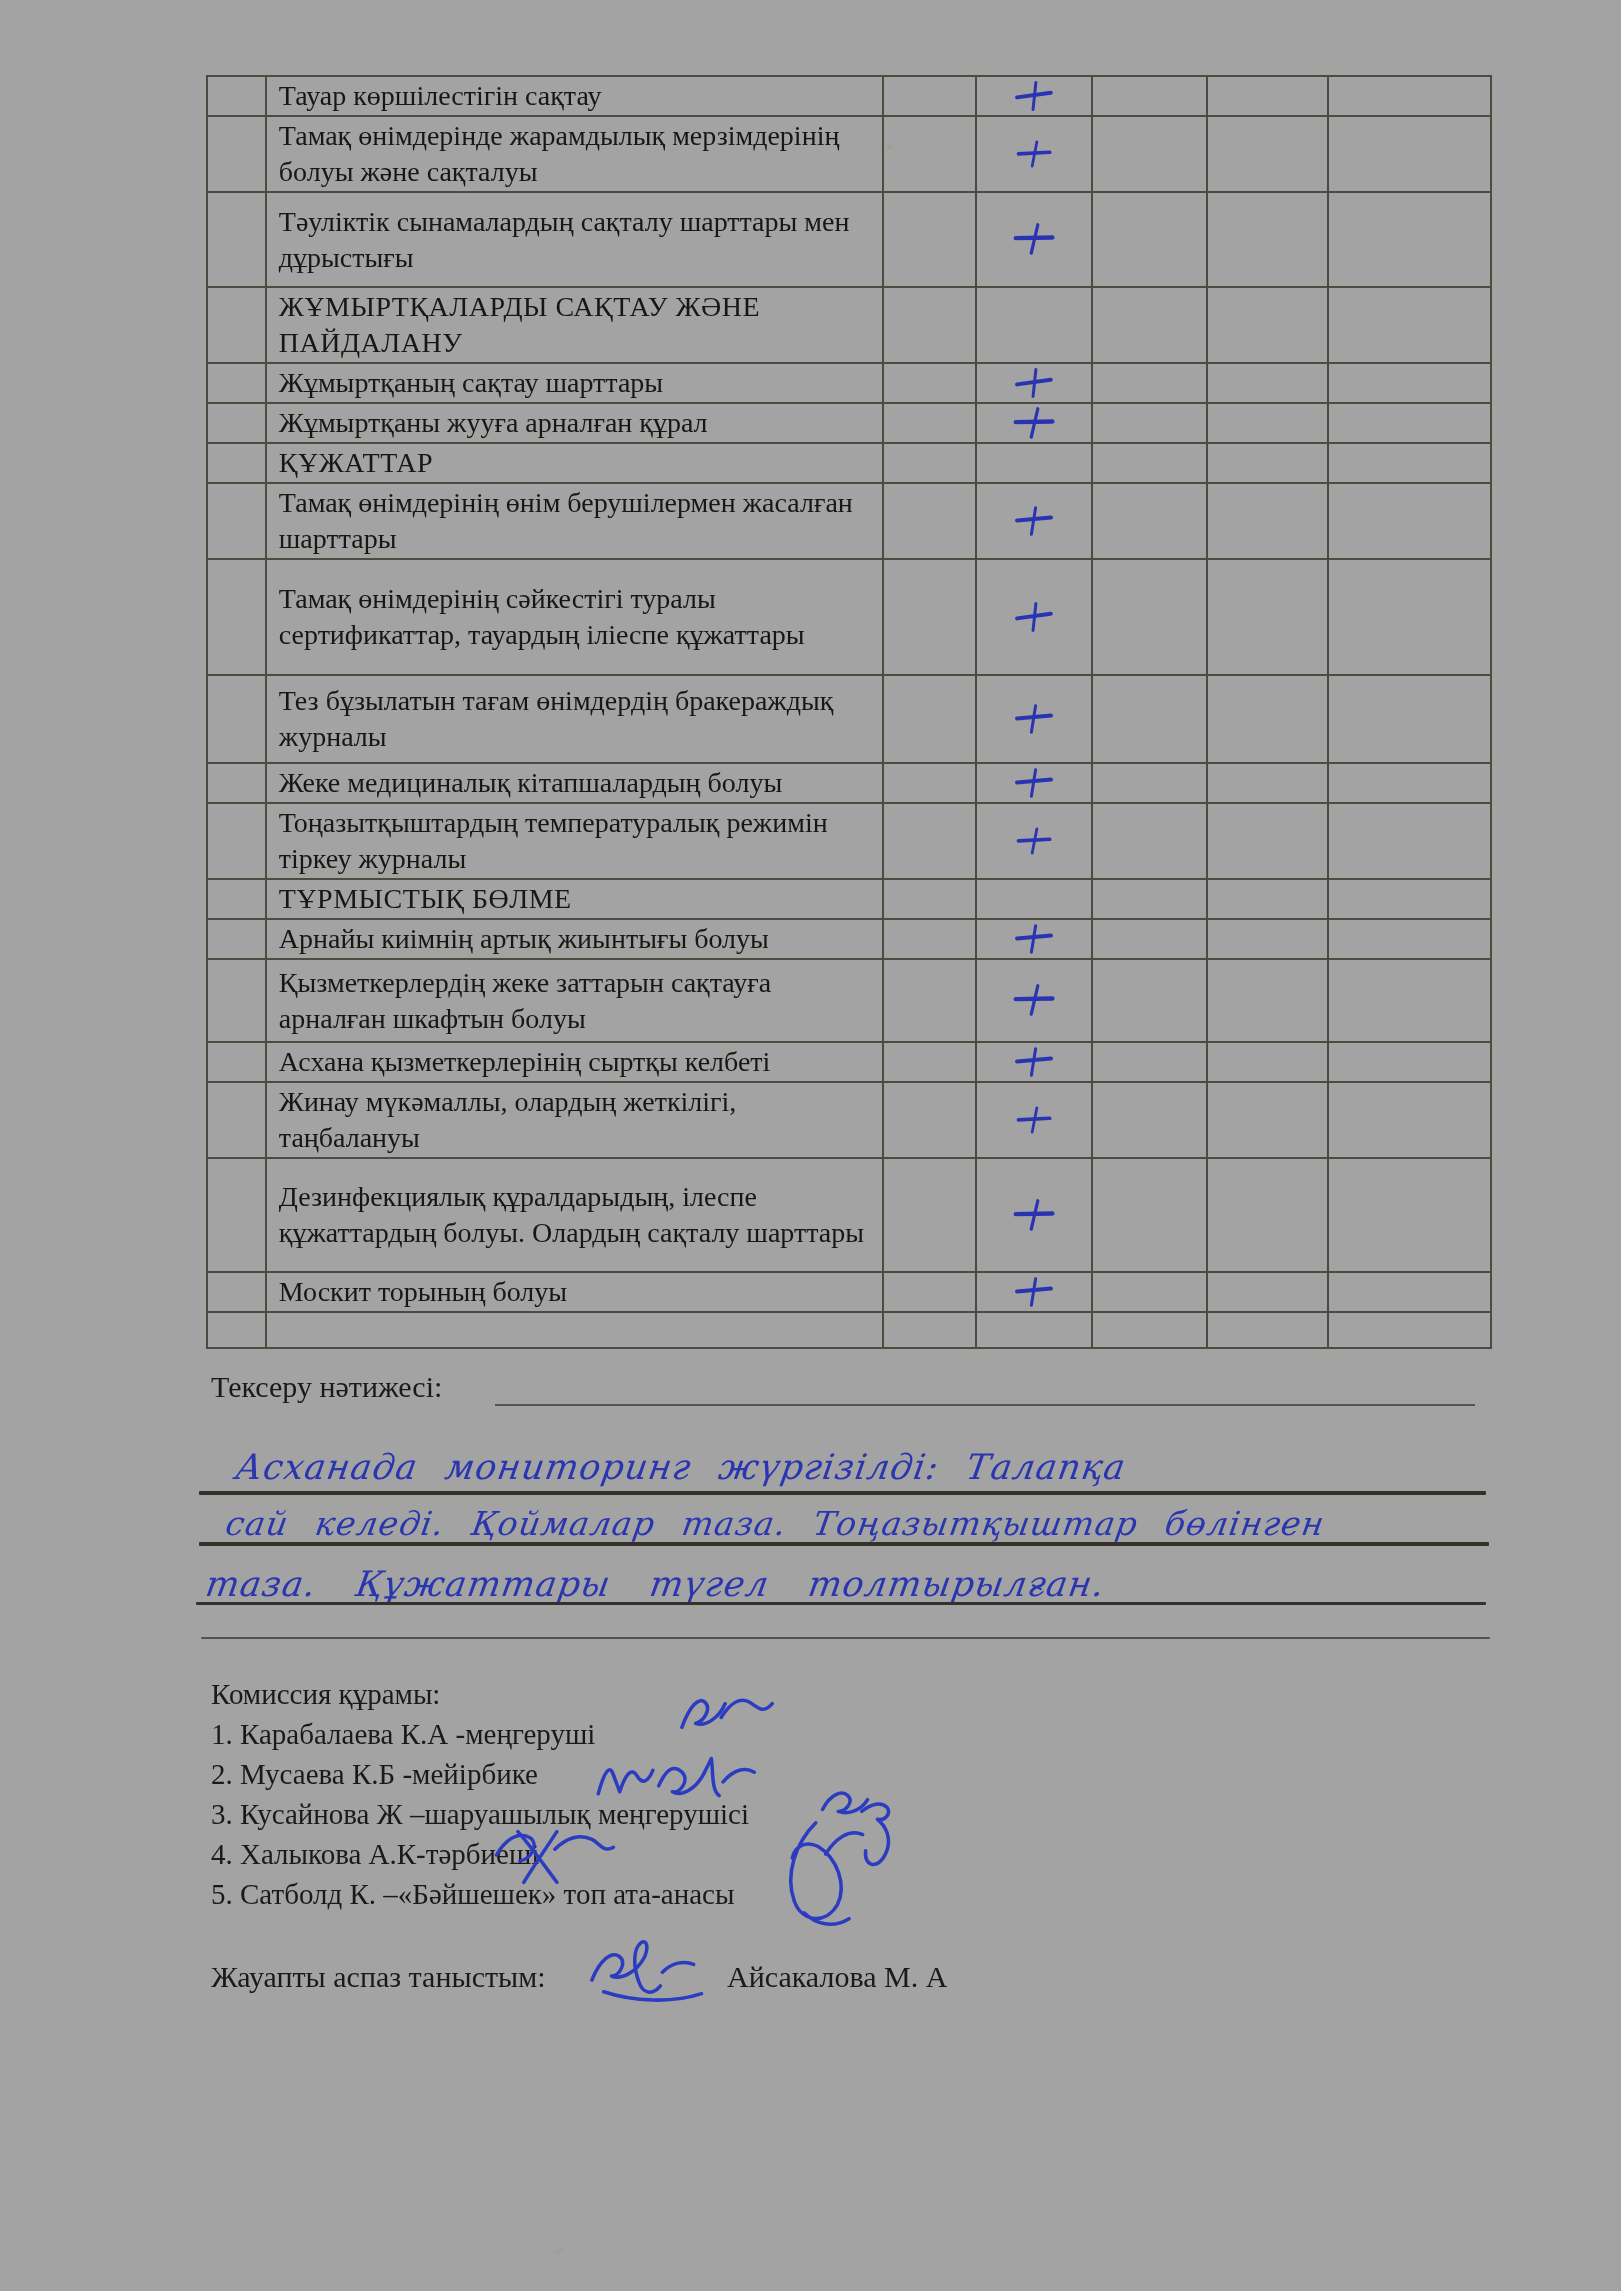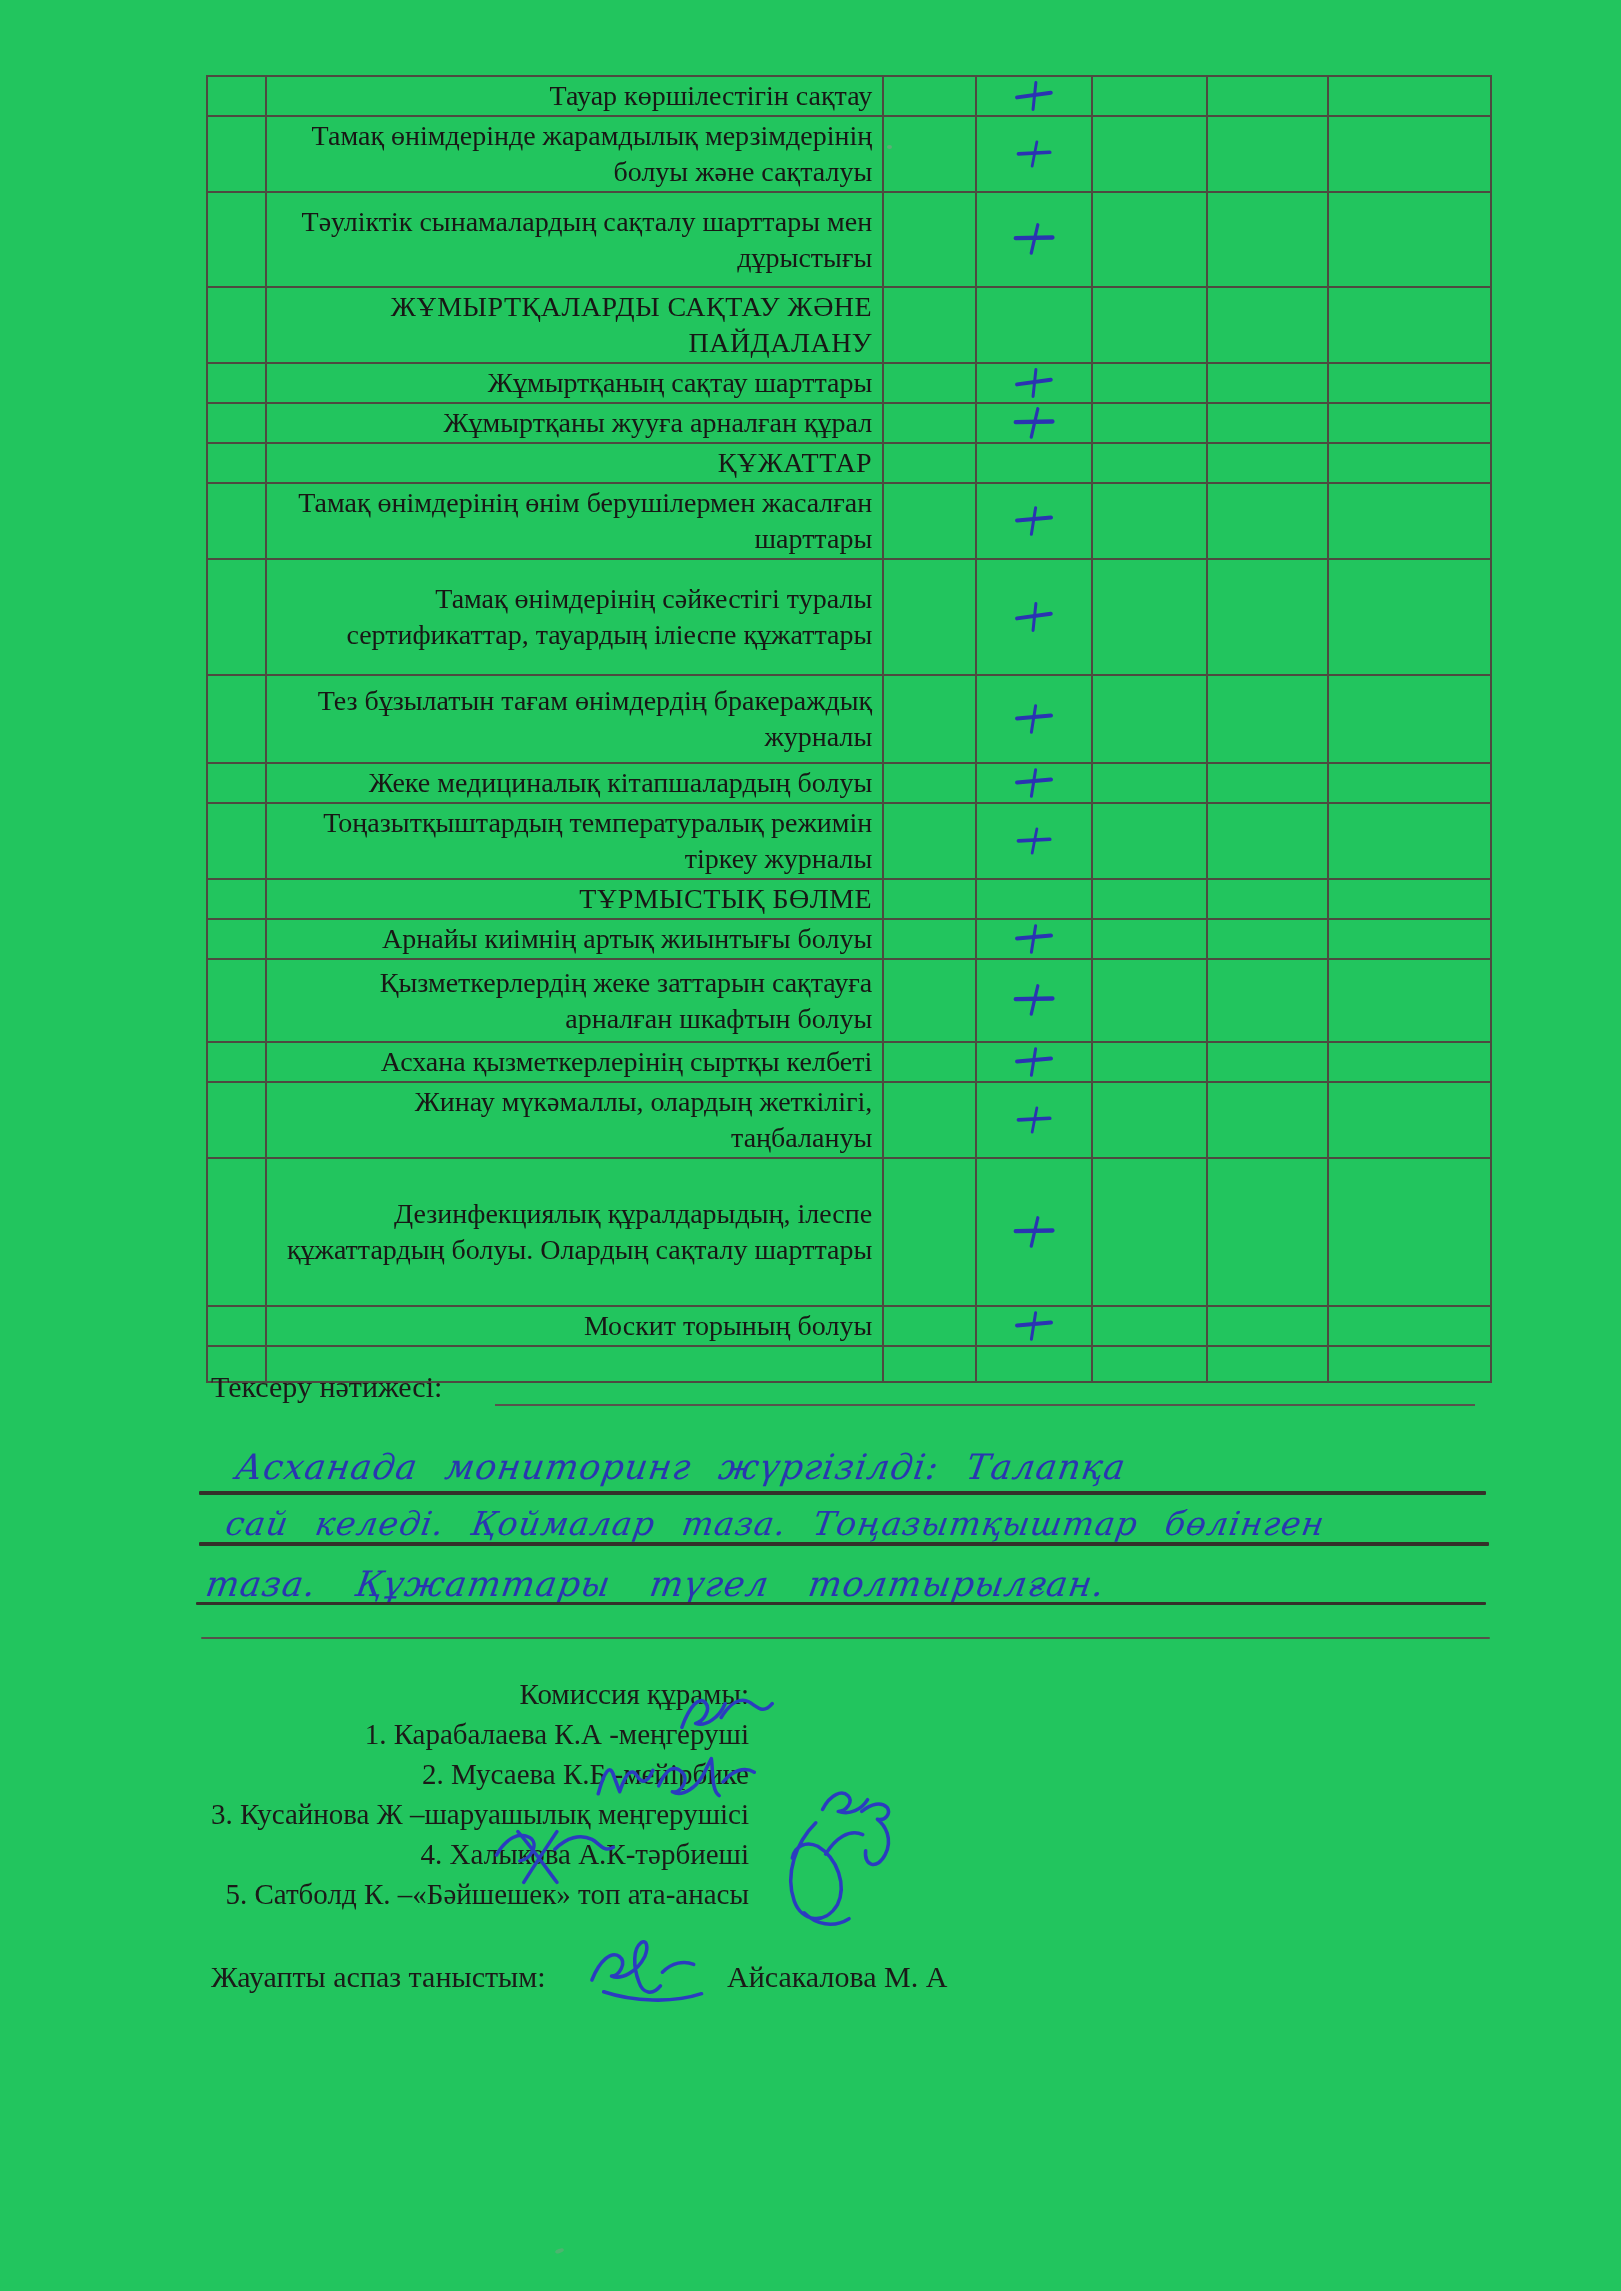--- a/index.html
+++ b/index.html
@@ -1,23 +1,22 @@
 <!DOCTYPE html>
 <html><head>
 <meta charset="utf-8">
 <style>
   html,body{margin:0;padding:0;background:#e8e8e6;}
   #page{
     position:relative;
     width:1621px;height:2292px;
-    background:#22c55e;
+    background:#a3a3a3;
     overflow:hidden;
     font-family:"Liberation Serif", serif;
     color:#1c1b19;
-    text-align:right;
   }
   
   #checklist{
     position:absolute;left:206px;top:75px;
     width:1283px;
     border-collapse:collapse;
     table-layout:fixed;
   }
   #checklist td{
     border:2px solid #4e4a40;
@@ -268,21 +267,21 @@
         </tr>
         <tr style="height: 76px;">
           <td></td>
           <td class="item-text">Жинау мүкәмаллы, олардың жеткілігі, таңбалануы</td>
           <td></td>
           <td class="check-cell"><span class="mark"></span></td>
           <td></td>
           <td></td>
           <td></td>
         </tr>
-        <tr style="height: 148px;">
+        <tr style="height: 114px;">
           <td></td>
           <td class="item-text">Дезинфекциялық құралдарыдың, ілеспе құжаттардың болуы. Олардың сақталу шарттары</td>
           <td></td>
           <td class="check-cell"><span class="mark"></span></td>
           <td></td>
           <td></td>
           <td></td>
         </tr>
         <tr style="height: 40px;">
           <td></td>

